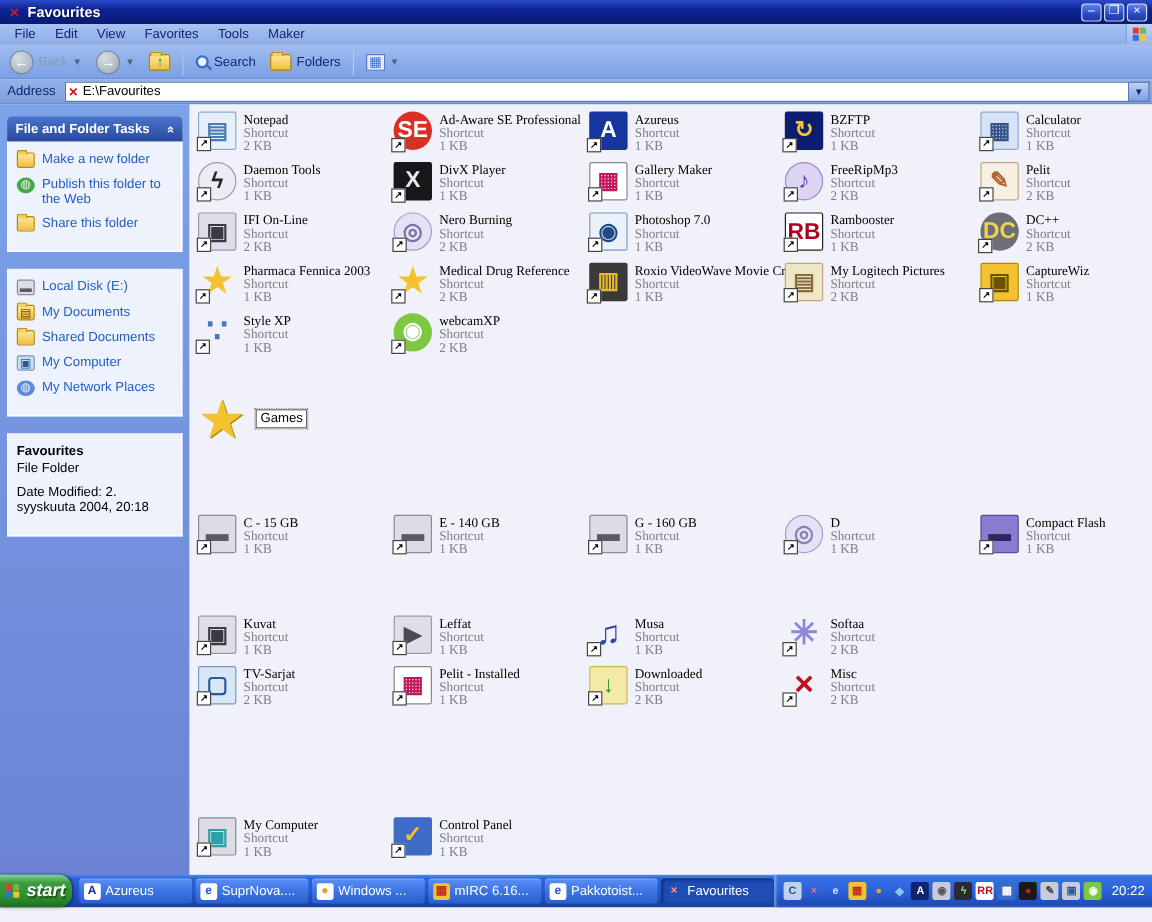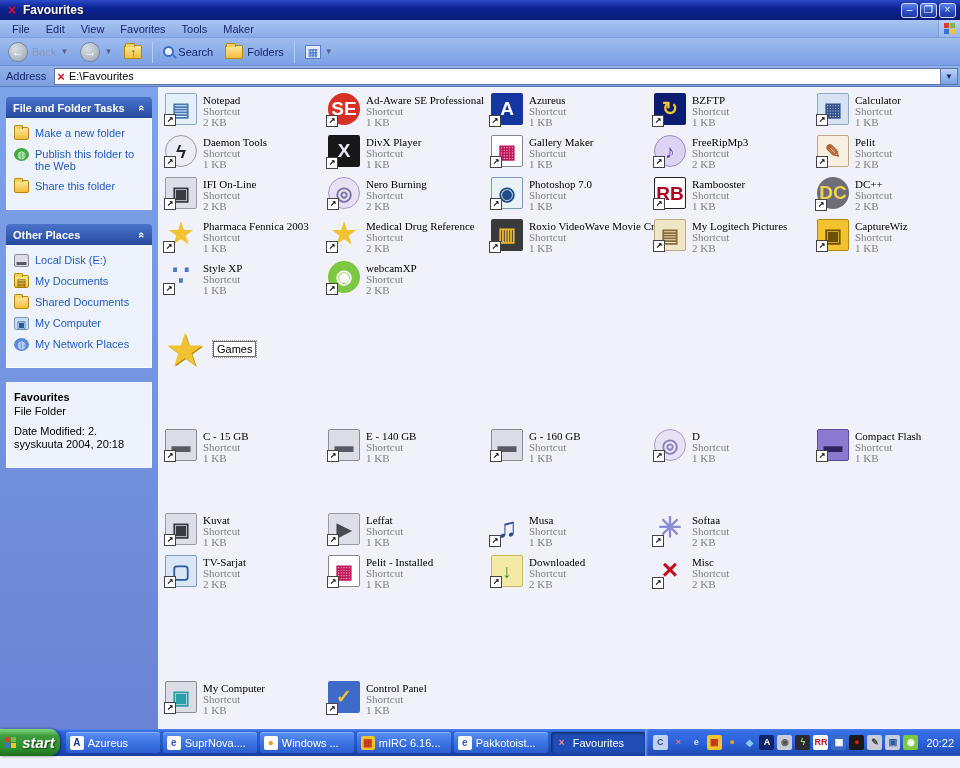--- a/index.html
+++ b/index.html
@@ -215,24 +215,20 @@
           <span>Publish this folder to the Web</span>
         </div>
         <div class="task-item">
           <span class="icon-sm k-folder"></span>
           <span>Share this folder</span>
         </div>
       </div>
     </div>
 
     <div class="panel">
-      <div class="panel-header">
-        <span>Other Places</span>
-        <span class="chevron">«</span>
-      </div>
       <div class="panel-body">
         <div class="task-item">
           <span class="icon-sm" style="background: rgb(220, 220, 228); color: rgb(90, 90, 100); border: 1px solid rgb(138, 138, 152);">▬</span>
           <span>Local Disk (E:)</span>
         </div>
         <div class="task-item">
           <span class="icon-sm k-folder" style="color: rgb(107, 82, 0);">▤</span>
           <span>My Documents</span>
         </div>
         <div class="task-item">

